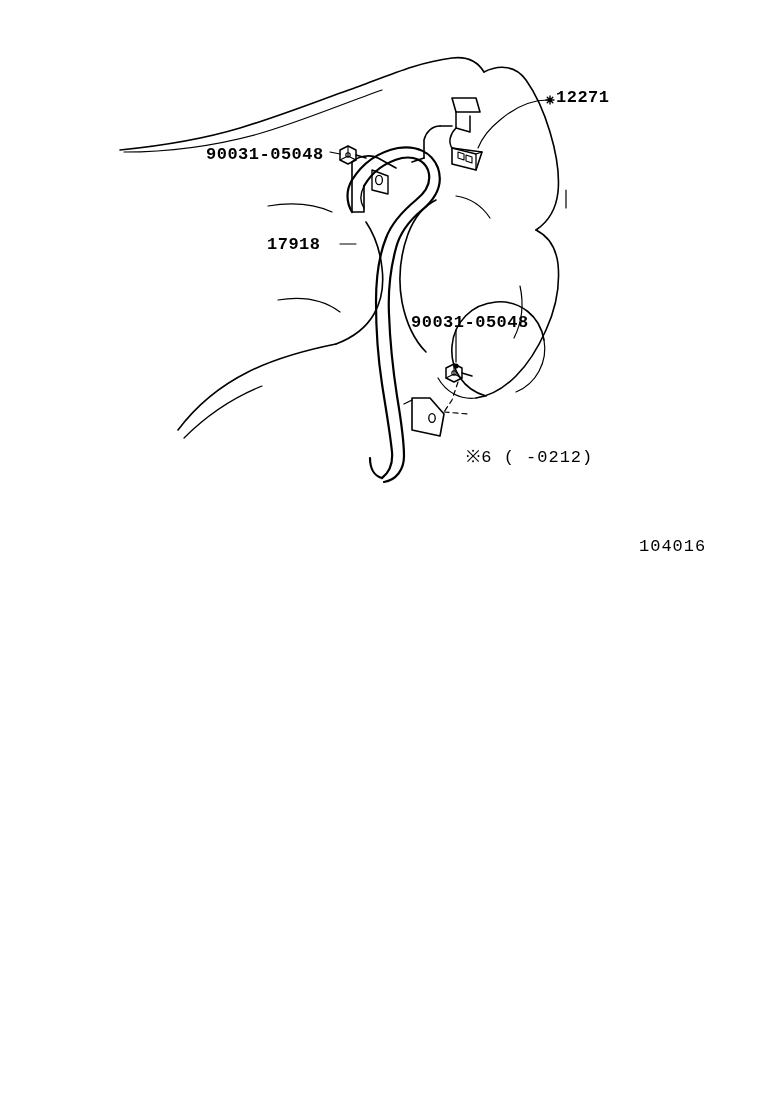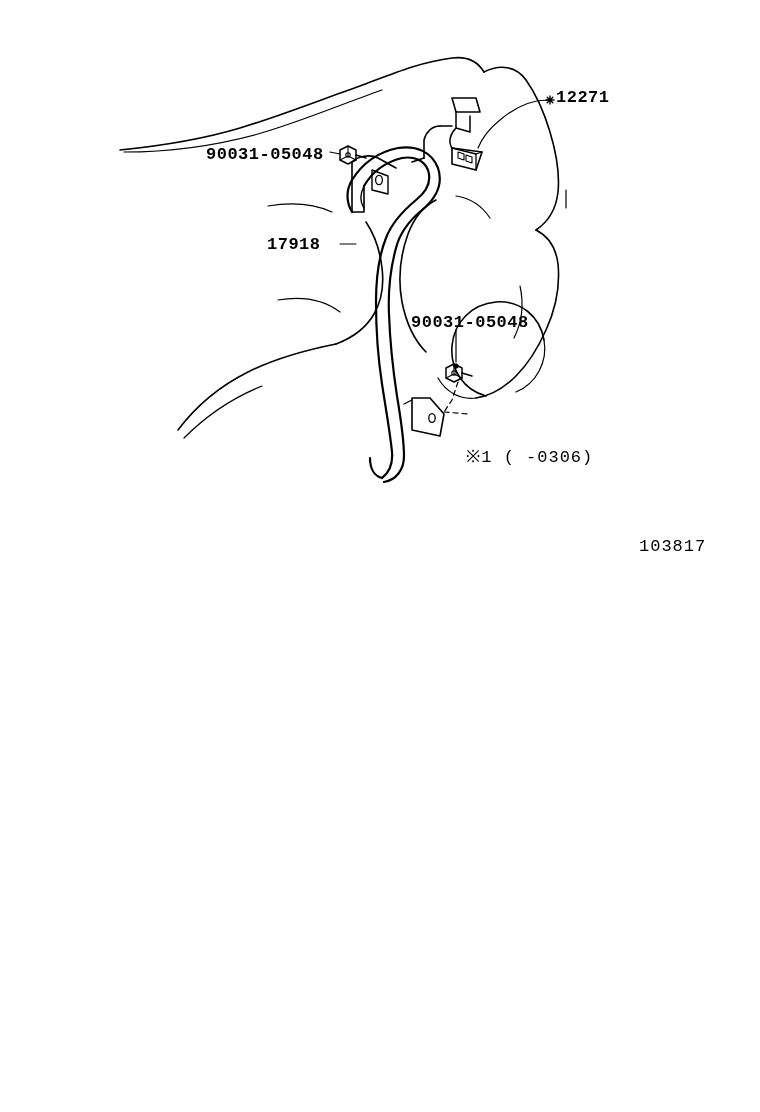--- a/index.html
+++ b/index.html
@@ -177,20 +177,20 @@
 
   <div class="label" id="label-bolt-top">
     <span>90031-05048</span>
   </div>
 
   <div class="label" id="label-bolt-bottom">
     <span>90031-05048</span>
   </div>
 
   <div class="label thin" id="label-note">
-    <span>※1 (    -0306)</span>
+    <span>※6 (    -0212)</span>
   </div>
 
   <div class="label thin" id="label-figure-number">
-    <span>103817</span>
+    <span>104016</span>
   </div>
 
 </div>
 
 </body></html>

